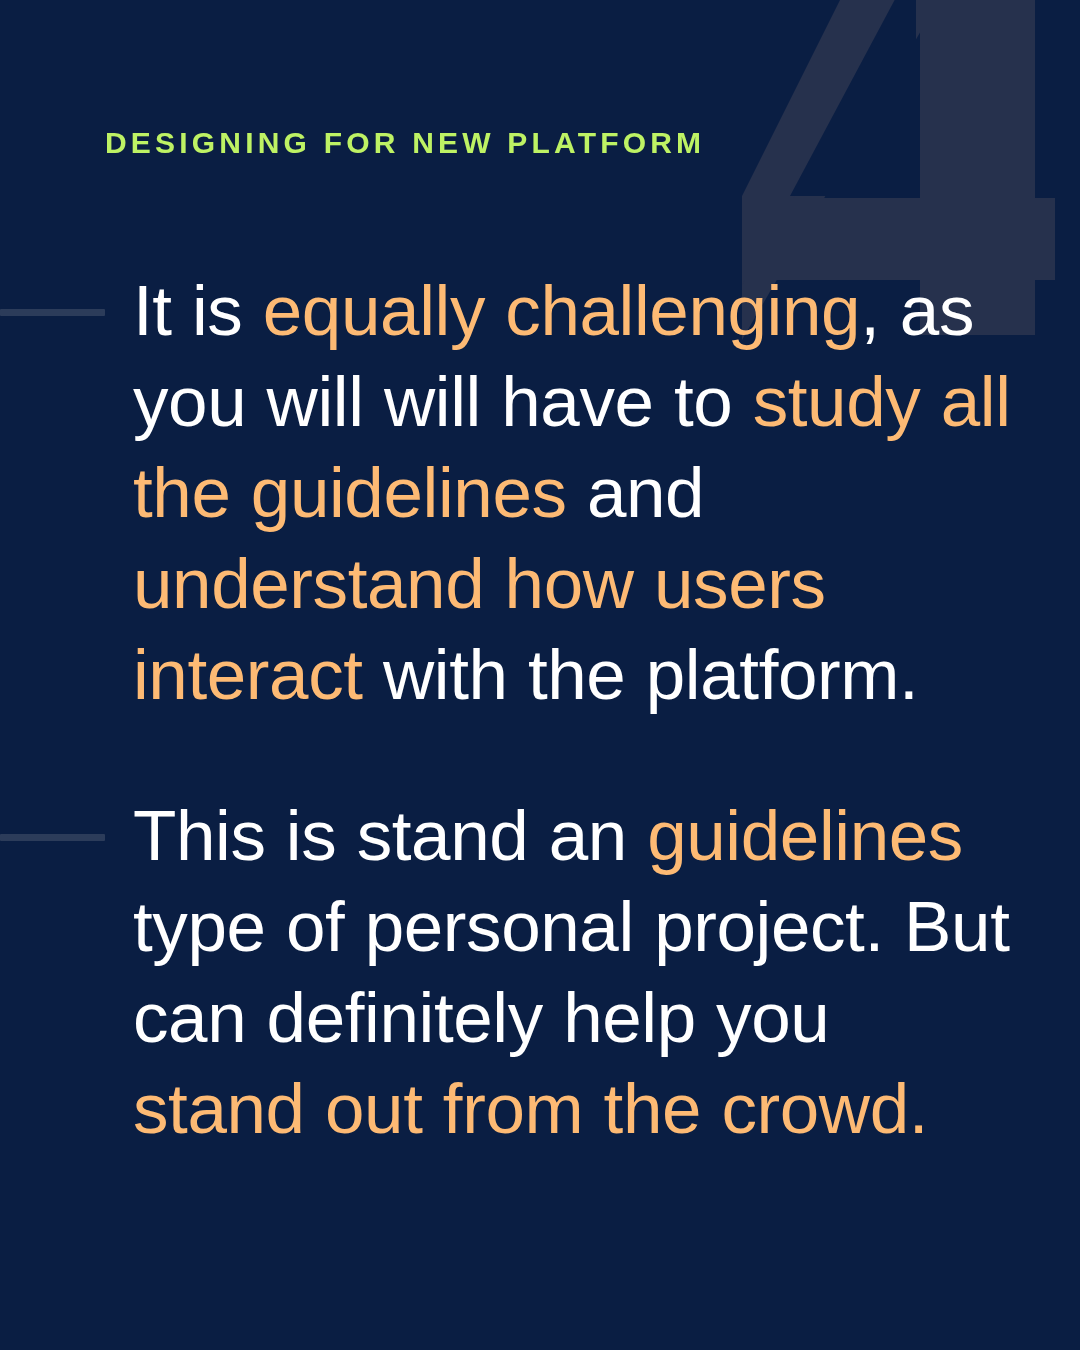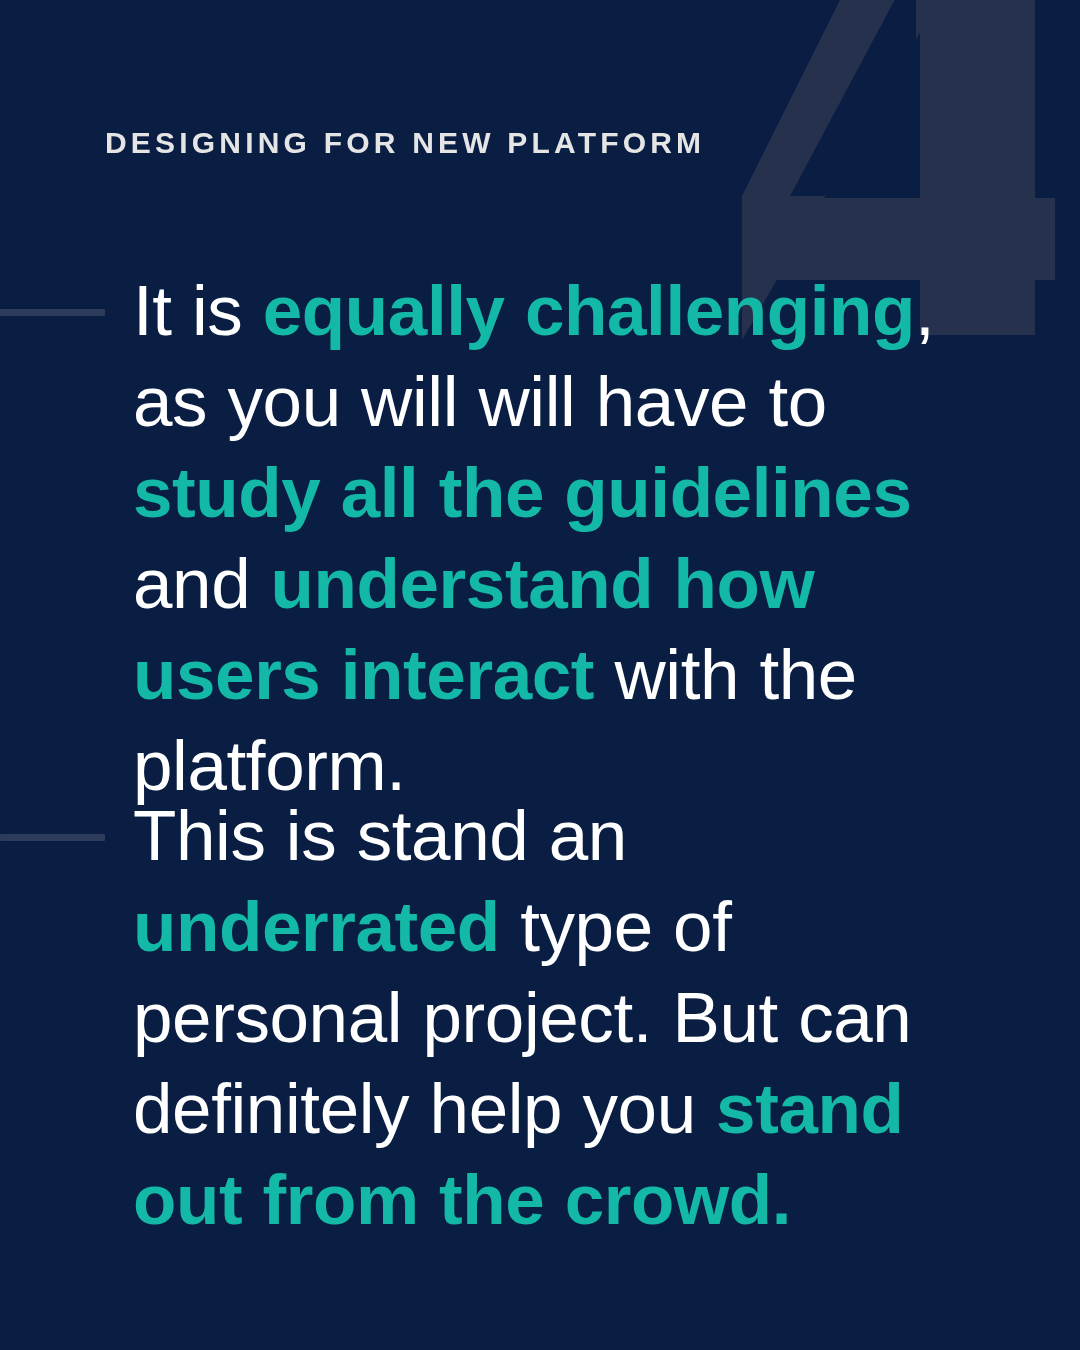--- a/index.html
+++ b/index.html
@@ -27,21 +27,21 @@
 
   
   #kicker {
     position:absolute;
     left:105px;
     top:123px;
     z-index:3;
     font-size:30px;
     font-weight:bold;
     letter-spacing:4.2px;
-    color:#e5e5e5;
+    color:#bef264;
     white-space:nowrap;
     line-height:40px;
   }
 
   
   #content {
     position:absolute;
     left:0;
     top:0;
     width:1080px;
@@ -73,22 +73,22 @@
     width:880px;
     font-size:71px;
     line-height:91px;
     font-weight:400;
     color:#FFFFFF;
     letter-spacing:-0.4px;
     word-spacing:1px;
   }
 
   .hl {
-    color:#14b8a6;
-    font-weight:bold;
+    color:#fdba74;
+    font-weight:normal;
   }
 
   
 </style>
 </head>
 <body style="background: rgb(10, 30, 67);">
 
 <div id="watermark-layer">
   <svg width="1080" height="1350" viewBox="0 0 1080 1350" xmlns="http://www.w3.org/2000/svg">
 
@@ -108,16 +108,16 @@
 
 <div id="content">
 
   <div class="para-block" id="para-block-1">
     <div class="dash-marker"></div>
     <div class="para-text" id="para-text-1"><span>It is </span><span class="hl">equally challenging</span><span>, as you will will have to </span><span class="hl">study all the guidelines</span><span> and </span><span class="hl">understand how users interact</span><span> with the platform.</span></div>
   </div>
 
   <div class="para-block" id="para-block-2">
     <div class="dash-marker"></div>
-    <div class="para-text" id="para-text-2"><span>This is stand an </span><span class="hl">underrated</span><span> type of personal project. But can definitely help you </span><span class="hl">stand out from the crowd.</span></div>
+    <div class="para-text" id="para-text-2"><span>This is stand an </span><span class="hl">guidelines</span><span> type of personal project. But can definitely help you </span><span class="hl">stand out from the crowd.</span></div>
   </div>
 
 </div>
 
 </body></html>

